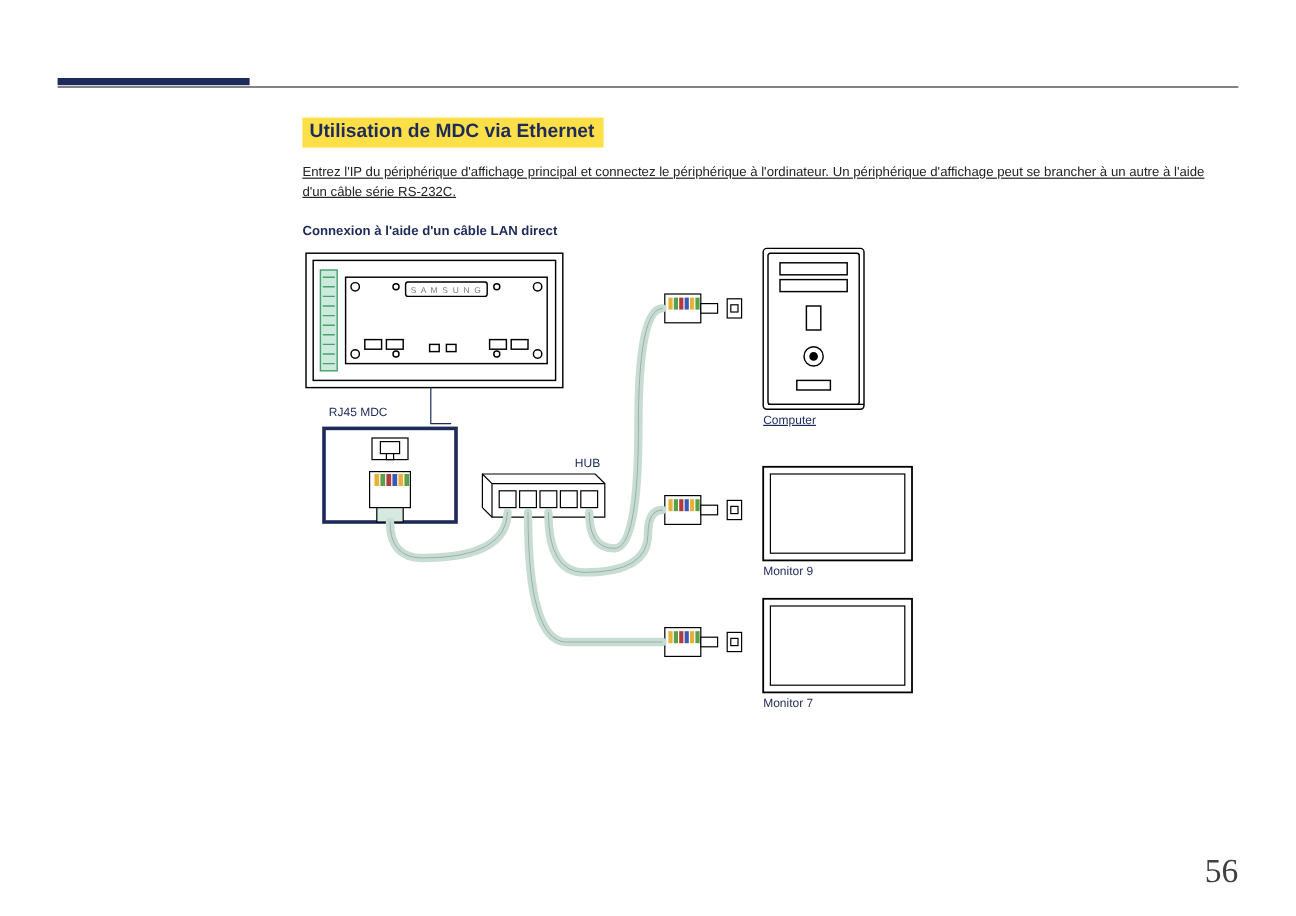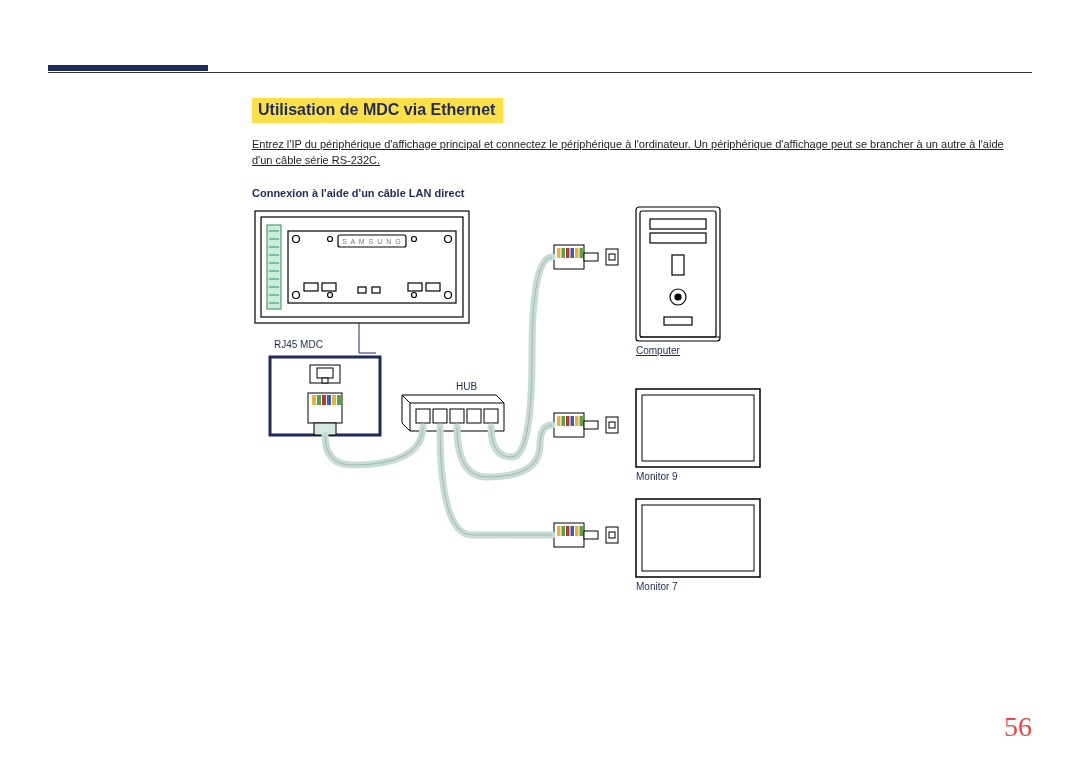--- a/index.html
+++ b/index.html
@@ -9,21 +9,21 @@
   .rule { position: absolute; left: 48px; right: 48px; top: 72px; height: 0; border-top: 1px solid #333; }
   .content { position: absolute; left: 252px; top: 98px; right: 60px; }
   .section-title { display:inline-block; background: #fde047; color:#1e2a5a; font-weight:700; font-size:16px; padding:3px 8px 4px 6px; margin-bottom:14px;}
   .intro { font-size:11px; line-height:1.45; color:#222; margin-bottom:18px;text-decoration:underline; }
   .sub-title { font-weight:700; font-size:11px; color:#1e2a5a; margin-bottom:6px;}
   .dash { font-size:20px; vertical-align:-2px; color:#333; margin-right:4px; }
   .note { font-size:10.5px; color:#222; margin-bottom:10px;}
   .bold { font-weight:700; }
   .diagram { position:relative; width:770px; height:440px; }
   .label { position:absolute; font-size:10px; color:#1e2a5a; }
-  .pagenum { position:absolute; right:48px; bottom:20px; font-size:28px; color:#ef4444; font-family: Georgia, 'Times New Roman', serif;}
+  .pagenum { position:absolute; right:48px; bottom:20px; font-size:28px; color:#404040; font-family: Georgia, 'Times New Roman', serif;}
 </style>
 </head>
 <body>
 
 <div class="page">
   <div class="topbar"></div>
   <div class="rule"></div>
 
   <div class="content">
     <div class="section-title">Utilisation de MDC via Ethernet</div>
@@ -177,21 +177,21 @@
           <path d="M73 230 Q73 260 100 260 Q170 260 171 222" opacity="0.25"></path>
           <path d="M239 222 Q239 252 260 252 Q280 252 280 150 Q280 52 300 52" opacity="0.25"></path>
           <path d="M205 222 Q205 272 235 272 Q288 272 288 240 Q288 220 300 220" opacity="0.25"></path>
           <path d="M188 222 Q188 330 220 330 Q300 330 300 330" opacity="0.25"></path>
         </g>
 
         <path d="M107 118 L107 148 L124 148" fill="none" stroke="#1e2a5a" stroke-width="1"></path>
       </svg>
 
       <div class="label" style="left:22px; top:134px;">RJ45 MDC</div>
-      <div class="label" style="left:180px; top:176px;padding-left:24px;">HUB</div>
+      <div class="label" style="left:203px; top:176px;padding-left:24px;">HUB</div>
       <div class="label" style="left:384px; top:140px;text-decoration:underline;">Computer</div>
       <div class="label" style="left:384px; top:266px;">Monitor 9</div>
       <div class="label" style="left:384px; top:376px;">Monitor 7</div>
     </div>
   </div>
 
   <div class="pagenum">56</div>
 </div>
 
 </body></html>

